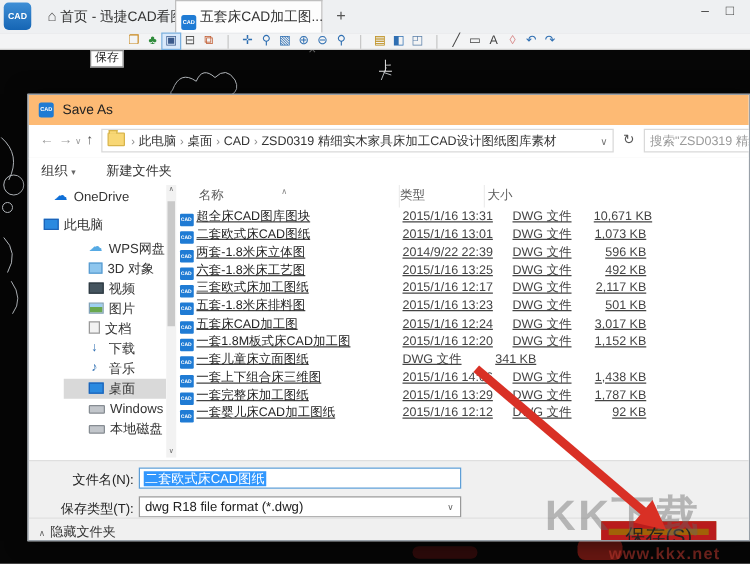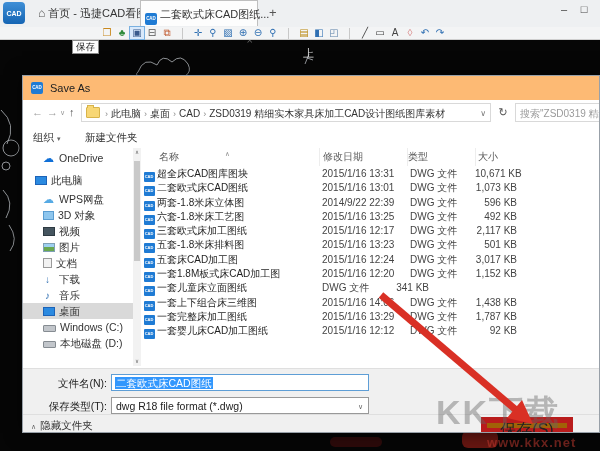--- a/index.html
+++ b/index.html
@@ -55,21 +55,21 @@
   .searchbox{position:absolute;left:492px;top:3px;width:86px;height:19px;border:1px solid #d9d9d9;background:#fff;line-height:19px;padding-left:4px;box-sizing:border-box;color:#9a9a9a;font-size:10px;white-space:nowrap;overflow:hidden;}
   .cmdrow{position:absolute;left:0;top:50px;width:100%;height:22px;background:#fff;border-bottom:1px solid #e4e4e4;line-height:22px;}
   .cmd-org{position:absolute;left:10px;color:#333;}
   .cmd-org .caret{font-size:7px;color:#666;margin-left:3px;}
   .cmd-new{position:absolute;left:62px;color:#333;}
 
   .mainarea{position:absolute;left:0;top:72px;width:100%;height:220px;background:#fff;}
   
   .sidebar{position:absolute;left:0;top:2px;width:110px;height:216px;overflow:hidden;}
   .side-item{height:16px;line-height:16px;white-space:nowrap;overflow:hidden;font-size:10.5px;color:#333;}
-  .side-item.lv0{padding-left:12px;} .side-item.lv1{padding-left:20px;}
+  .side-item.lv0{padding-left:12px;} .side-item.lv1{padding-left:20px;margin-left:28px;}
   .side-item.sel{background:#d9d9d9;}
   .si{display:inline-block;width:12px;height:9px;margin-right:4px;vertical-align:-1px;position:relative;}
   .si-cloud::before{content:"☁";color:#0f6fd7;font-size:11px;position:absolute;top:-4px;left:0;}
   .si-wps-cloud::before{content:"☁";color:#56aae4;font-size:11px;position:absolute;top:-4px;left:0;}
   .si-download::before{content:"↓";color:#2f6fb2;font-weight:bold;font-size:10px;position:absolute;top:-3px;left:2px;}
   .si-music::before{content:"♪";color:#2f6fb2;font-size:10px;position:absolute;top:-3px;left:2px;}
   .si-computer,.si-desktop{background:#2b8ae0;border:1px solid #1c63b8;height:7px;width:10px;}
   .si-box-3d{background:#8ec6ee;border:1px solid #5a9cd0;height:7px;width:9px;}
   .si-video{background:#4e5golden;background:#45555f;border:1px solid #2e3a42;height:7px;width:10px;}
   .si-picture{background:linear-gradient(#9ed0f0 40%,#69a84f 40%);border:1px solid #7fa0b5;height:7px;width:10px;}
@@ -81,21 +81,21 @@
   .scr-thumb{position:absolute;left:1px;top:13px;width:6px;height:100px;background:#c9c9c9;}
   
   .filelist{position:absolute;left:118px;top:0;right:0;height:220px;}
   .fl-head{display:flex;height:18px;line-height:18px;color:#5a5a5a;font-size:10px;position:relative;}
   .h-name{width:178px;padding-left:18px;box-sizing:border-box;position:relative;}
   .h-date{width:88px;border-left:1px solid #ededed;padding-left:3px;box-sizing:border-box;}
   .h-type{width:68px;border-left:1px solid #ededed;padding-left:0;box-sizing:border-box;}
   .h-size{width:54px;border-left:1px solid #ededed;padding-left:2px;box-sizing:border-box;}
   .sort{position:absolute;left:84px;top:-3px;font-size:6.5px;color:#888;}
   .rows{position:absolute;left:0;top:19px;right:0;}
-  .frow{display:flex;height:14.3px;line-height:14.3px;font-size:10px;color:#444;white-space:nowrap;}
+  .frow{display:flex;height:14.3px;line-height:14.3px;font-size:10px;color:#444;white-space:nowrap;text-decoration:underline;}
   .c-ico{width:16px;text-align:center;}
   .cad-ico{display:inline-block;width:11px;height:10px;background:#1f7bd4;border-radius:1px;color:#fff;font-size:4px;font-weight:bold;line-height:10px;text-align:center;vertical-align:-1px;}
   .cad-ico::before{content:"CAD";}
   .c-name{width:162px;color:#1f1f1f;overflow:hidden;}
   .c-date{width:88px;padding-left:3px;box-sizing:border-box;}
   .c-type{width:68px;padding-left:3px;box-sizing:border-box;}
   .c-size{width:50px;text-align:right;padding-right:8px;box-sizing:border-box;}
 
   
   .dfooter{position:absolute;left:0;top:292px;width:100%;height:66px;background:#f0f0f0;border-top:1px solid #dfdfdf;}
@@ -129,21 +129,21 @@
       <path d="M3,150 q12,12 3,28"></path>
       <path d="M9,185 q10,14 1,26"></path>
       <path d="M305,24 l4,-10 m-2,4 l6,2"></path>
     </g>
   </svg>
   <span class="uplabel">上</span>
 
   <div class="titlebar">
     <div class="applogo">CAD</div>
     <div class="tab tab-home"><span class="homeico">⌂</span><span>首页 - 迅捷CAD看图</span></div>
-    <div class="tab tab-doc"><span class="minicad"></span><span>二套欧式床CAD图纸...</span><span class="tabclose">×</span></div>
+    <div class="tab tab-doc"><span class="minicad"></span><span>五套床CAD加工图...</span><span class="tabclose">×</span></div>
     <div class="newtab">+</div>
     <div class="winbtn btn-min">–</div>
     <div class="winbtn btn-max">□</div>
   </div>
 
   <div class="toolbar">
       <span class="tbi" style="color: rgb(200, 136, 30);">❐</span>
       <span class="tbi" style="color: rgb(46, 139, 58);">♣</span>
       <span class="tbi active" style="color: rgb(58, 90, 140);">▣</span>
       <span class="tbi" style="color: rgb(85, 85, 85);">⊟</span>
@@ -210,21 +210,20 @@
         </div>
       <div class="side-scroll">
         <div class="scr-up">∧</div>
         <div class="scr-thumb"></div>
         <div class="scr-dn">∨</div>
       </div>
 
       <div class="filelist">
         <div class="fl-head">
           <span class="h-name"><span>名称</span><span class="sort">∧</span></span>
-          <span class="h-date">修改日期</span>
           <span class="h-type">类型</span>
           <span class="h-size">大小</span>
         </div>
         <div class="rows">
             <div class="frow">
             <span class="c-ico"><span class="cad-ico"></span></span>
             <span class="c-name">超全床CAD图库图块</span>
             <span class="c-date">2015/1/16 13:31</span>
             <span class="c-type">DWG 文件</span>
             <span class="c-size">10,671 KB</span>

